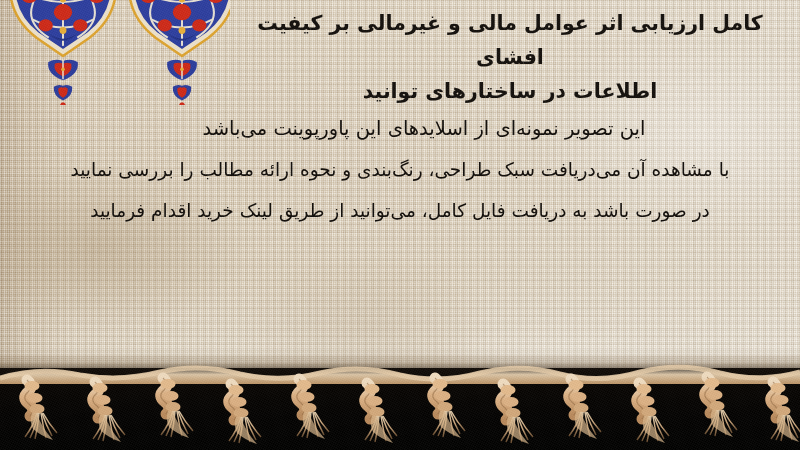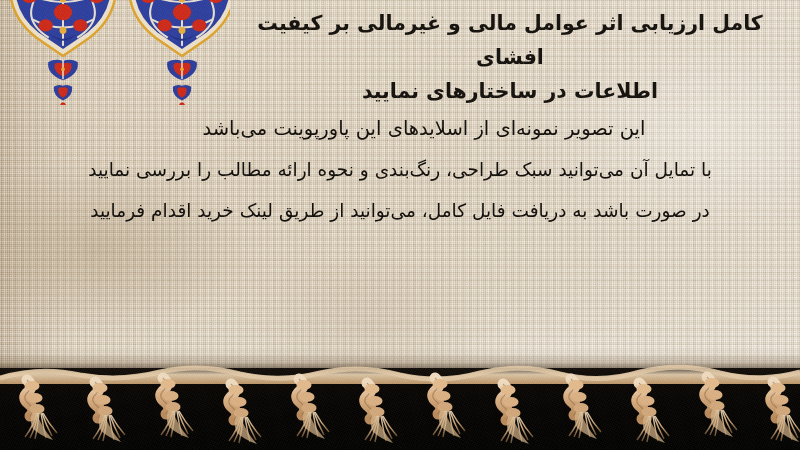--- a/index.html
+++ b/index.html
@@ -221,26 +221,26 @@
         <use href="#medallion" x="0" y="0" transform="translate(182,3) scale(1.02)"></use>
         <use href="#finial" transform="translate(182,72) scale(0.92)"></use>
       </g>
     </svg>
   </div>
 
   <div class="text-layer">
 
     <div class="title">
       <span>کامل ارزیابی اثر عوامل مالی و غیرمالی بر کیفیت افشای</span>
-      <span>اطلاعات در ساختارهای نمایید</span>
+      <span>اطلاعات در ساختارهای توانید</span>
     </div>
 
     <div class="body-lines">
       <span class="bl bl-1">این تصویر نمونه‌ای از اسلایدهای این پاورپوینت می‌باشد</span>
-      <span class="bl bl-2">با تمایل آن می‌توانید سبک طراحی، رنگ‌بندی و نحوه ارائه مطالب را بررسی نمایید</span>
+      <span class="bl bl-2">با مشاهده آن می‌دریافت سبک طراحی، رنگ‌بندی و نحوه ارائه مطالب را بررسی نمایید</span>
       <span class="bl bl-3">در صورت باشد به دریافت فایل کامل، می‌توانید از طریق لینک خرید اقدام فرمایید</span>
     </div>
 
   </div>
 
   <div class="band-top-shadow"></div>
   <div class="band"></div>
 
   <div class="fringe">
     <svg viewBox="0 0 800 110" width="800" height="110">

